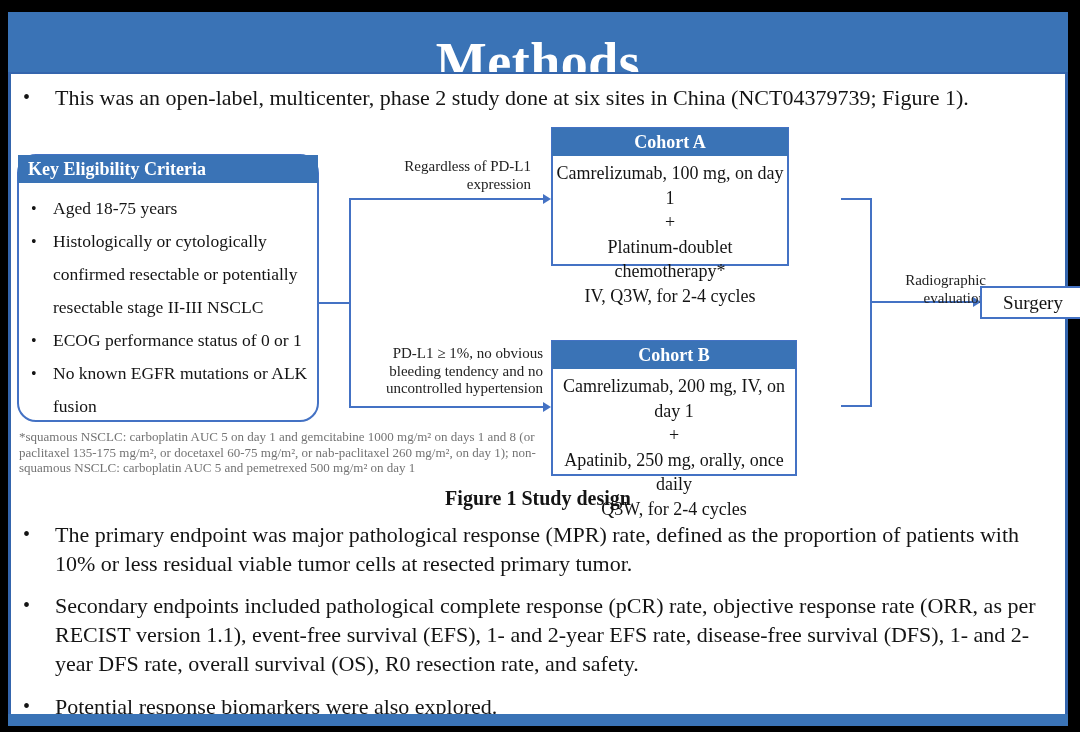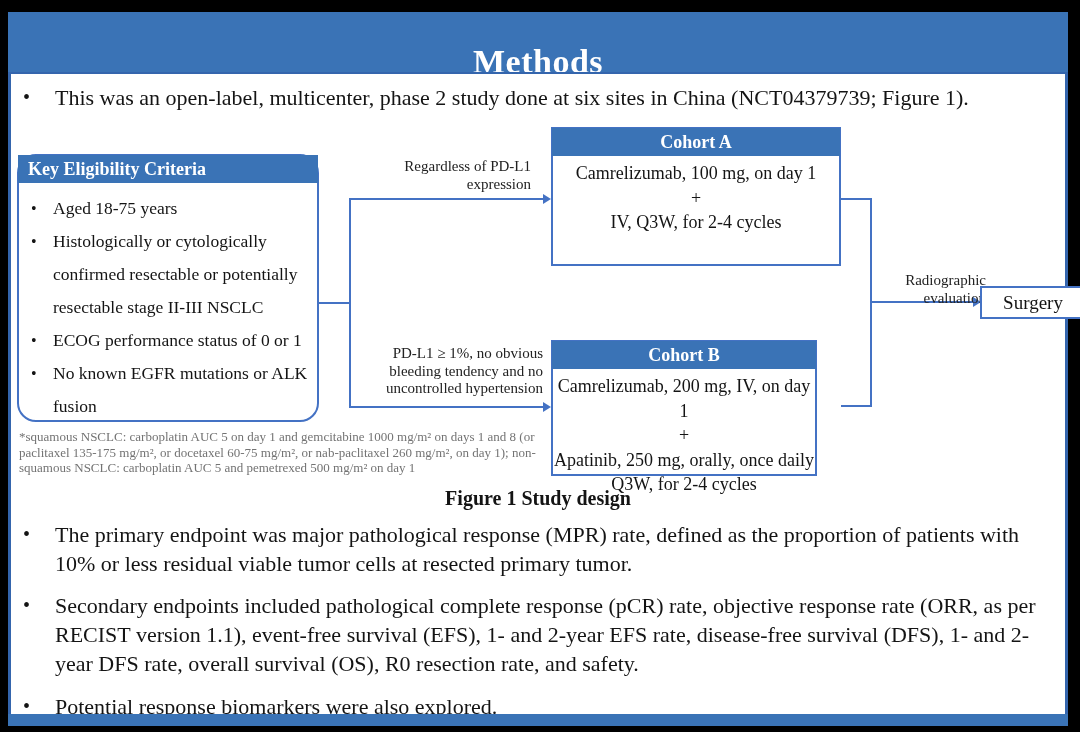--- a/index.html
+++ b/index.html
@@ -13,21 +13,21 @@
   body { font-family: "Liberation Serif", "DejaVu Serif", serif; color: var(--text); }
 
   .slide { position: absolute; left: 0; top: 0; width: 1080px; height: 732px; background: #000; }
 
   .title-bar {
     position: absolute; left: 8px; top: 12px; width: 1060px; height: 60px;
     background: var(--header-blue);
     display: flex; align-items: center; justify-content: center;
   }
   .title-bar span {
-    color: #fff; font-size: 34px; font-weight: bold; letter-spacing: 0.5px; margin-top: 40px;
+    color: #fff; font-size: 54px; font-weight: bold; letter-spacing: 0.5px; margin-top: 40px;
   }
 
   .content {
     position: absolute; left: 8px; top: 72px; width: 1060px; height: 642px;
     background: #fff; border-left: 3px solid var(--panel-border);
     border-right: 3px solid var(--panel-border); border-top: 2px solid var(--panel-border);
   }
   .bottom-bar {
     position: absolute; left: 8px; top: 714px; width: 1060px; height: 12px;
     background: var(--header-blue);
@@ -104,32 +104,33 @@
     </div>
 
     <div class="h-line" style="left:308px; top:228px; width:30px;"></div>
     <div class="v-line" style="left:338px; top:124px; height:210px;"></div>
     <div class="h-arrow" style="left:338px; top:124px; width:200px;"></div>
     <div class="h-arrow" style="left:338px; top:332px; width:200px;"></div>
 
     <div class="flow-label" style="left:360px; top:84px; width:160px;">Regardless of PD-L1 expression</div>
     <div class="flow-label" style="left:352px; top:271px; width:180px;">PD-L1 ≥ 1%, no obvious bleeding tendency and no uncontrolled hypertension</div>
 
-    <div class="dbox" style="left:540px; top:53px; width:290px; height:139px;">
+    <div class="dbox" style="left:540px; top:53px; width:238px; height:139px;">
       <div class="dbox-header center">
         <span>Cohort A</span>
       </div>
       <div class="cohort-body">
         <div>Camrelizumab, 100 mg, on day 1</div>
         <div>+</div>
+        <div>Platinum-doublet chemotherapy*</div>
         <div>IV, Q3W, for 2-4 cycles</div>
       </div>
     </div>
 
-    <div class="dbox" style="left:540px; top:266px; width:266px; height:136px;">
+    <div class="dbox" style="left:540px; top:266px; width:246px; height:136px;">
       <div class="dbox-header center">
         <span>Cohort B</span>
       </div>
       <div class="cohort-body">
         <div>Camrelizumab, 200 mg, IV, on day 1</div>
         <div>+</div>
         <div>Apatinib, 250 mg, orally, once daily</div>
         <div>Q3W, for 2-4 cycles</div>
       </div>
     </div>

